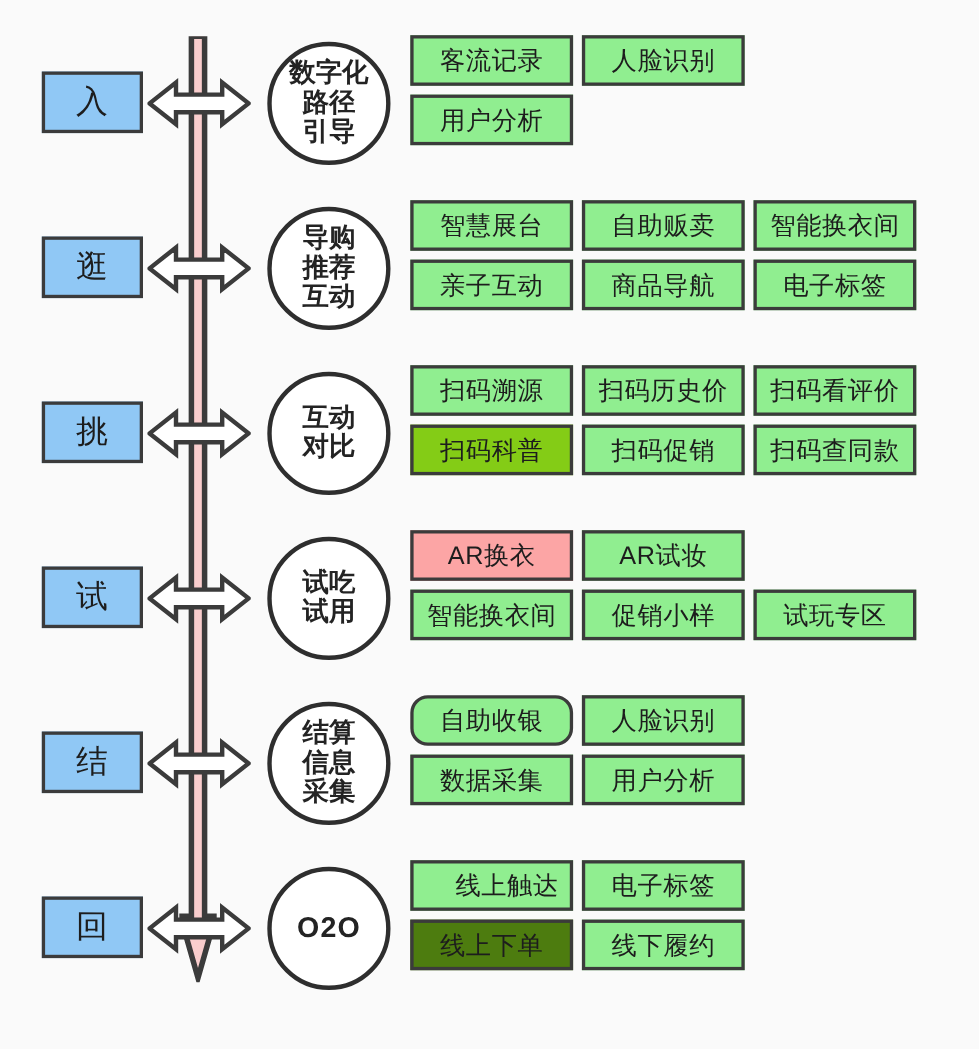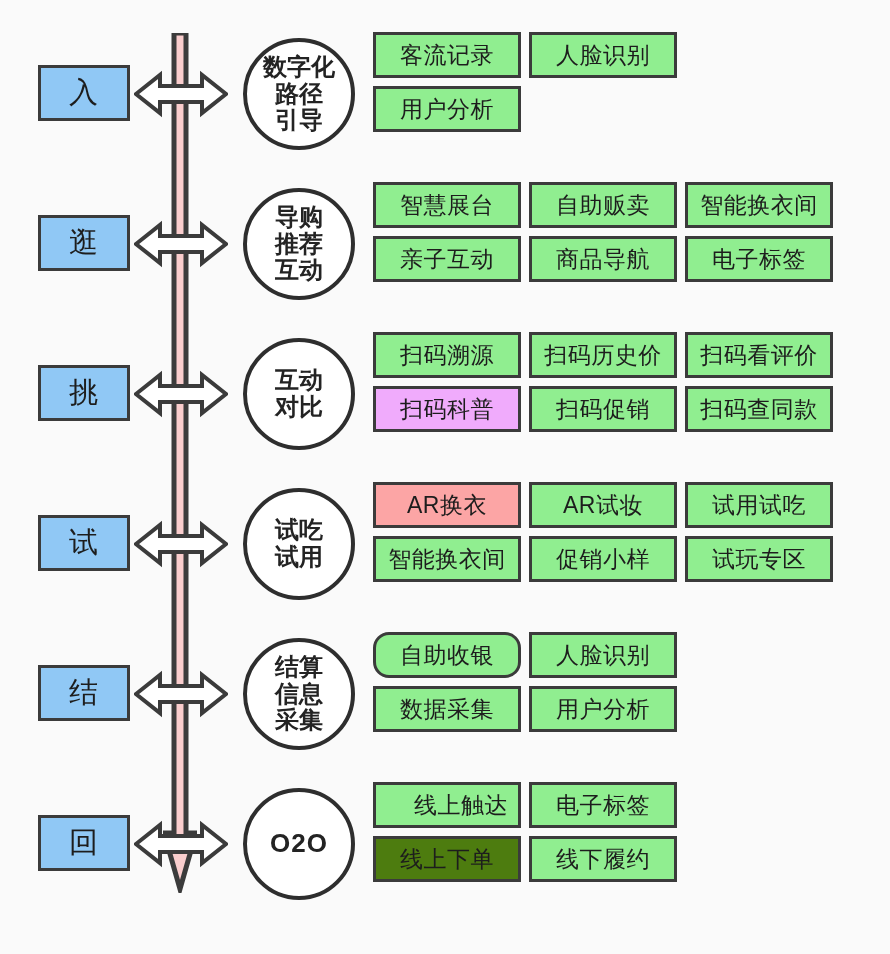--- a/index.html
+++ b/index.html
@@ -187,42 +187,41 @@
           <span>互动</span>
           <span>对比</span>
         </div>
         <div class="tags">
           <div class="tag-row">
             <div class="tag" style="background: rgb(144, 238, 144);">扫码溯源</div>
             <div class="tag" style="background: rgb(144, 238, 144);">扫码历史价</div>
             <div class="tag" style="background: rgb(144, 238, 144);">扫码看评价</div>
           </div>
           <div class="tag-row">
-            <div class="tag" style="background: #f0abfc;">扫码科普</div>
+            <div class="tag" style="background: #84cc16;">扫码科普</div>
             <div class="tag" style="background: rgb(144, 238, 144);">扫码促销</div>
             <div class="tag" style="background: rgb(144, 238, 144);">扫码查同款</div>
           </div>
         </div>
       </div>
       <div class="row" style="top: 468px;">
         <div class="stage-box" style="background: rgb(144, 200, 245);">试</div>
         <div class="bi-arrow">
           <svg width="94" height="48" viewBox="0 0 94 48" xmlns="http://www.w3.org/2000/svg">
             <path d="M2 24 L26 5 L26 16 L68 16 L68 5 L92 24 L68 43 L68 32 L26 32 L26 43 Z" fill="#ffffff" stroke="#3b3b3b" stroke-width="4" stroke-linejoin="miter"></path>
           </svg>
         </div>
         <div class="circle">
           <span>试吃</span>
           <span>试用</span>
         </div>
         <div class="tags">
           <div class="tag-row">
             <div class="tag" style="background: #fca5a5;">AR换衣</div>
             <div class="tag" style="background: rgb(144, 238, 144);">AR试妆</div>
-            <div class="tag" style="background: rgb(144, 238, 144);">试用试吃</div>
           </div>
           <div class="tag-row">
             <div class="tag" style="background: rgb(144, 238, 144);">智能换衣间</div>
             <div class="tag" style="background: rgb(144, 238, 144);">促销小样</div>
             <div class="tag" style="background: rgb(144, 238, 144);">试玩专区</div>
           </div>
         </div>
       </div>
       <div class="row" style="top: 618px;">
         <div class="stage-box" style="background: rgb(144, 200, 245);">结</div>

